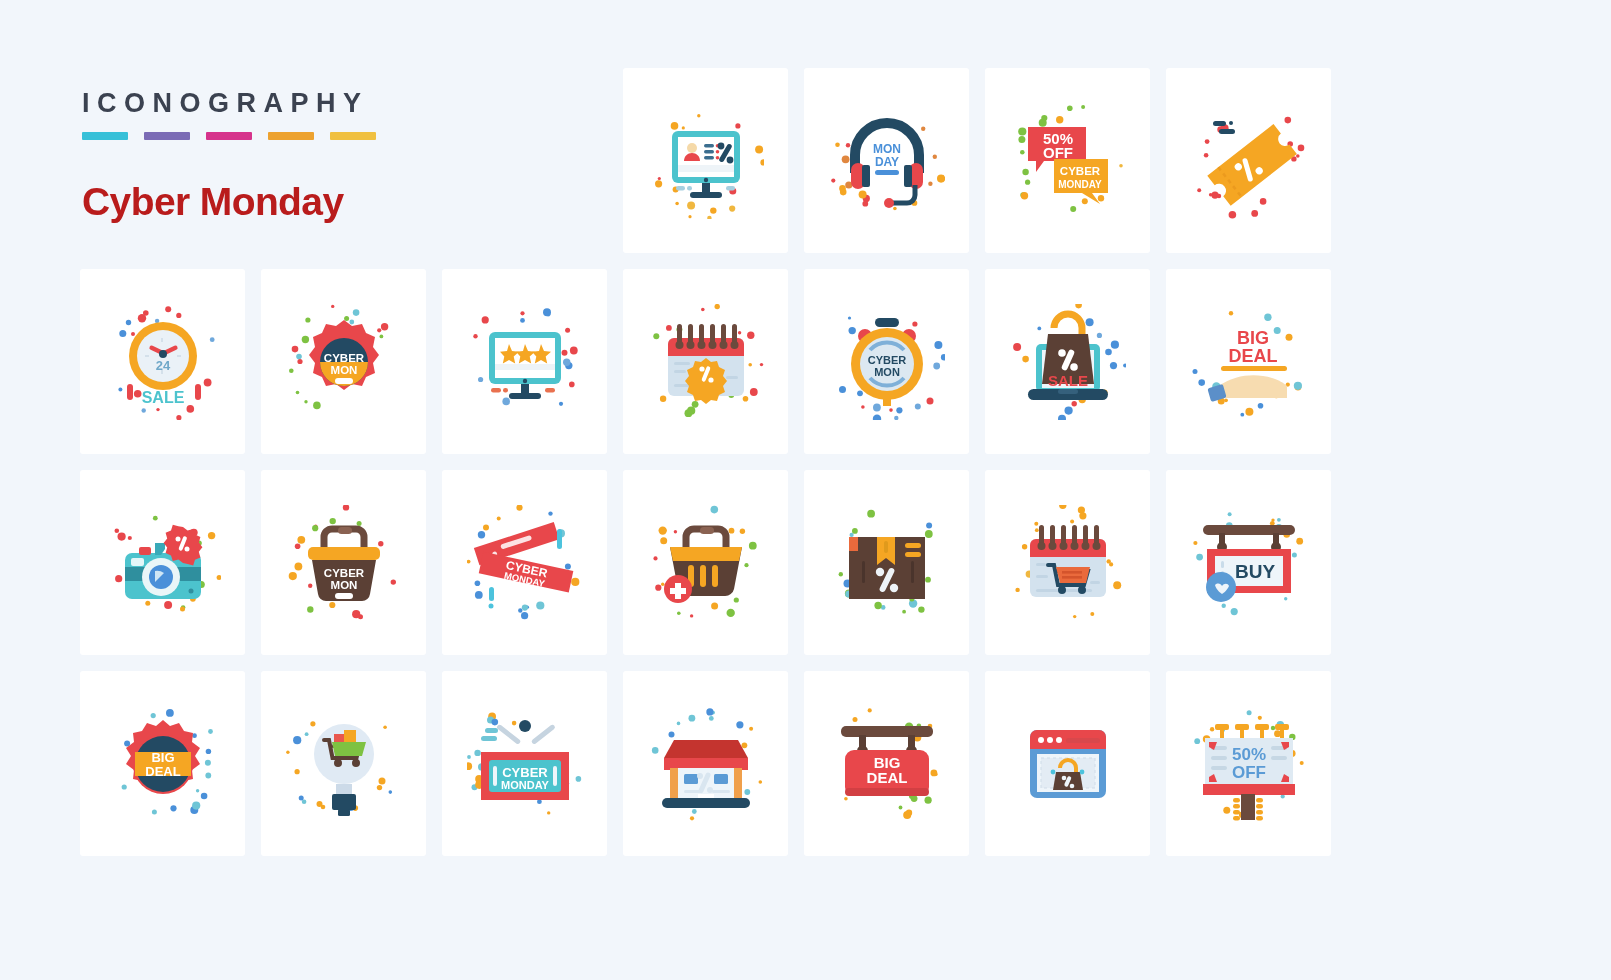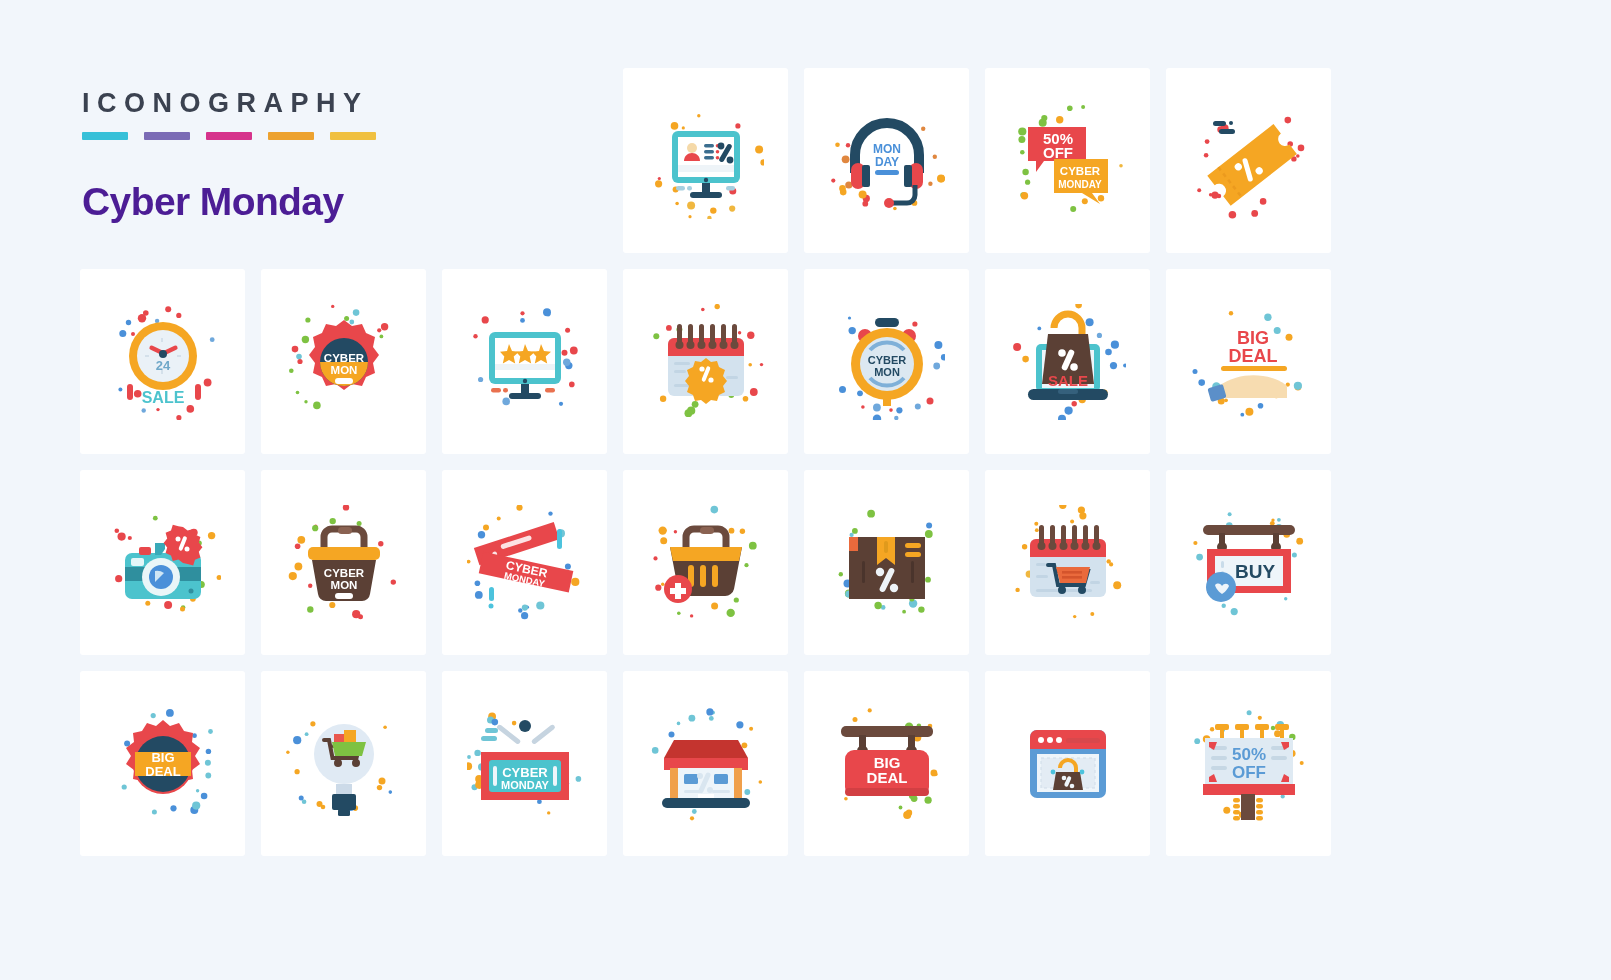--- a/index.html
+++ b/index.html
@@ -14,21 +14,21 @@
   
   .title-block { position: absolute; left: 82px; top: 88px; width: 560px; }
   .kicker {
     font-size: 27px; font-weight: 700; letter-spacing: 7.5px;
     color: #3b4250; font-family: "Liberation Sans", sans-serif;
   }
   .swatches { display: flex; gap: 16px; margin-top: 13px; }
   .swatch { width: 46px; height: 8px; border-radius: 1px; }
   .pack-name {
     margin-top: 40px; font-size: 39px; font-weight: 700;
-    color: #4c1d95; letter-spacing: -0.6px;
+    color: #b91c1c; letter-spacing: -0.6px;
   }
 
   
   .grid {
     position: absolute; left: 80px; top: 68px;
     width: 1455px; height: 830px;
     display: grid;
     grid-template-columns: repeat(7, 165px);
     grid-template-rows: repeat(4, 185px);
     column-gap: 50px; row-gap: 25px; gap: 16px;

